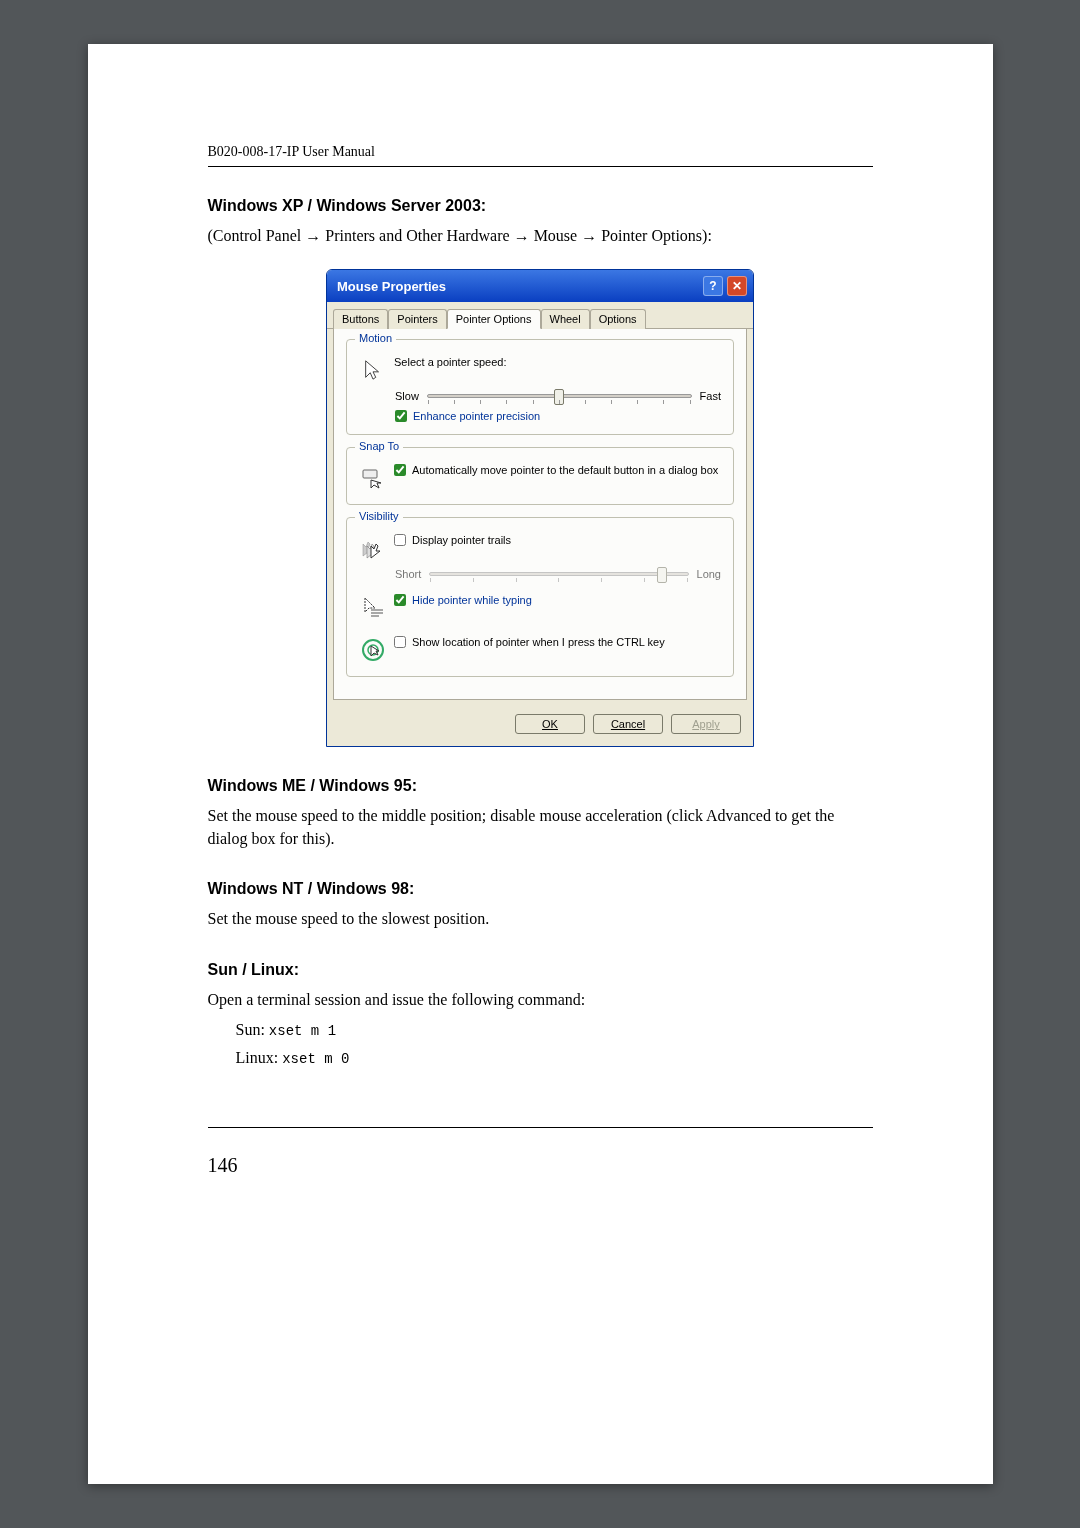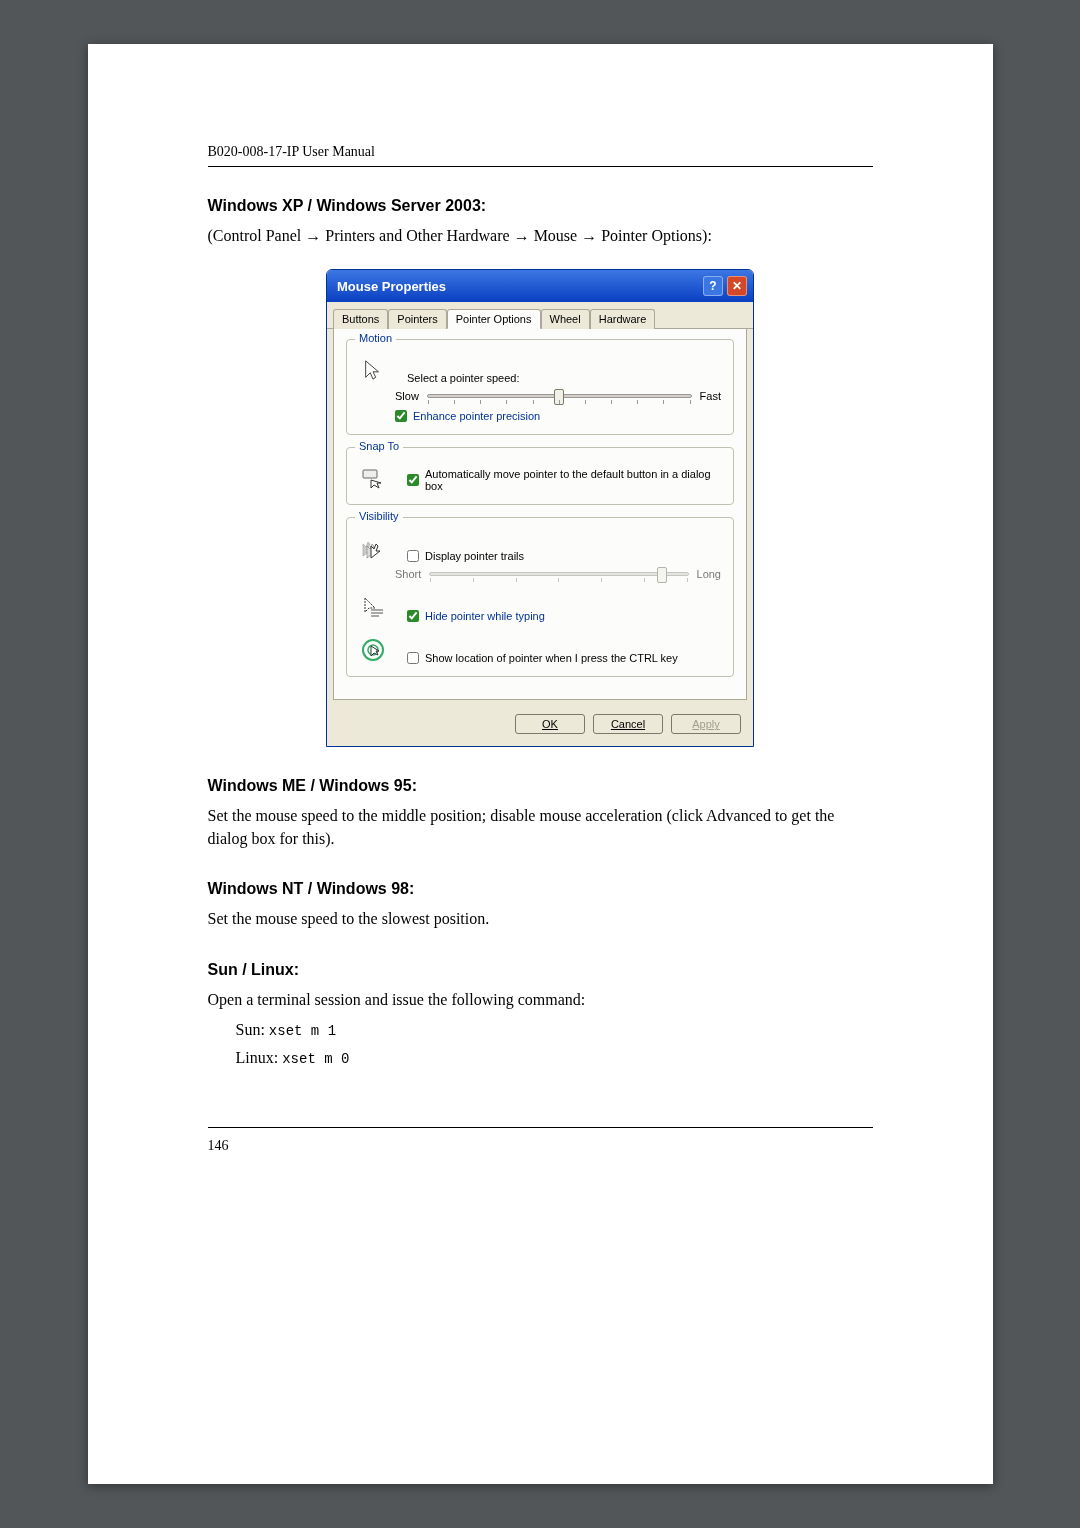--- a/index.html
+++ b/index.html
@@ -118,21 +118,21 @@
   }
   .group-title {
     color: #003399;
     position: absolute;
     top: -8px;
     left: 8px;
     background: #fcfcfa;
     padding: 0 4px;
     font-size: 11px;
   }
-  .row { display: flex; align-items: flex-end; gap: 20px; margin-top: 6px; }
+  .row { display: flex; align-items: flex-start; gap: 7px; margin-top: 6px; }
   .grp-icon {
     width: 28px; height: 28px;
     flex-shrink: 0;
     display: flex; align-items: center; justify-content: center;
     font-size: 18px;
     color: #555;
   }
   .slider {
     flex: 1;
     display: flex;
@@ -188,22 +188,22 @@
   .btn.disabled { color: #a0a090; }
   .indent-cmd {
     margin-left: 28px;
     margin-top: 10px;
     font-size: 16px;
   }
   .mono { font-family: "Courier New", monospace; font-size: 14px; }
   .footer-line {
     border-top: 1px solid #000;
     margin-top: 60px;
-    padding-top: 10px;
-    font-size: 14px;
+    padding-top: 26px;
+    font-size: 20px;
   }
   .snapto-icon svg, .visibility-icon svg, .hide-icon svg, .loc-icon svg { display:block; }
 </style>
 </head>
 <body>
 
 <div class="page">
 
   <div class="header-line">B020-008-17-IP User Manual</div>
 
@@ -219,21 +219,21 @@
           <div class="tbtn help">?</div>
           <div class="tbtn">✕</div>
         </div>
       </div>
 
       <div class="tabs">
         <div class="tab">Buttons</div>
         <div class="tab">Pointers</div>
         <div class="tab active">Pointer Options</div>
         <div class="tab">Wheel</div>
-        <div class="tab">Hardware</div>
+        <div class="tab">Options</div>
       </div>
 
       <div class="dlg-body">
 
         <div class="group">
           <span class="group-title">Motion</span>
           <div class="row">
             <div class="grp-icon">
               <svg width="22" height="22" viewBox="0 0 24 24">
                   <path d="M4 2 L4 20 L9 15 L12 22 L15 20 L12 14 L18 14 Z" fill="#fff" stroke="#333" stroke-width="1"></path>

